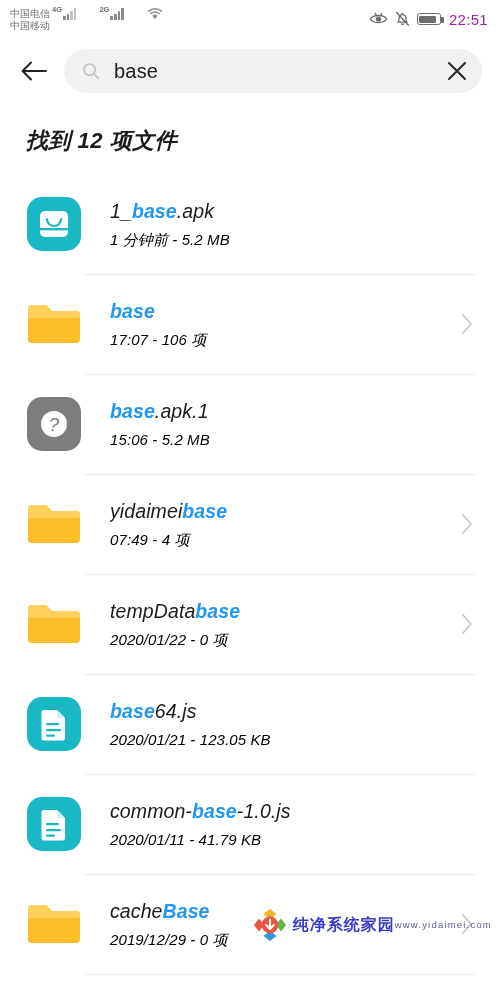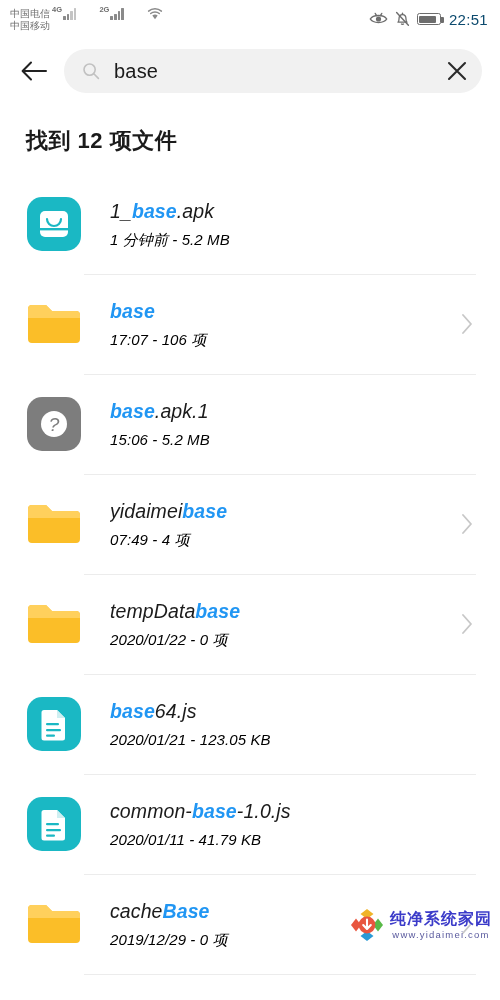--- a/index.html
+++ b/index.html
@@ -30,41 +30,41 @@
   .bars { display: flex; align-items: flex-end; gap: 1px; height: 13px; }
   .bars i { display:block; width: 2.6px; background:#8a8a8a; border-radius:.5px; }
   .bars i.b1{height:4px;} .bars i.b2{height:6.5px;} .bars i.b3{height:9px;} .bars i.b4{height:12px;}
   .bars.dim i { background:#c4c4c4; }
   .bars.dim i.lit { background:#8a8a8a; }
   .wifi { margin-left:5px; position:relative; width:16px; height:13px; }
   .wifi svg { display:block; }
 
   .sb-right { display:flex; align-items:center; gap:7px; }
   .sb-right svg { display:block; }
-  .clock { font-size:15px; color:#0c4a6e; letter-spacing:.3px; margin-left:1px; }
+  .clock { font-size:15px; color:#a21caf; letter-spacing:.3px; margin-left:1px; }
   .battery { position:relative; width:24px; height:12px; border:1.5px solid #6d6d6d; border-radius:2.5px; display:flex; align-items:center; }
   .battery::after{ content:""; position:absolute; right:-4px; top:3px; width:2.5px; height:6px; background:#6d6d6d; border-radius:0 1px 1px 0;}
   .battery .lvl { height:7px; margin-left:1.5px; background:#6d6d6d; border-radius:1px; }
 
   
   .searchbar { height: 66px; display:flex; align-items:center; padding: 0 18px 0 14px; }
   .back-btn { width:40px; height:40px; display:flex; align-items:center; justify-content:center; cursor:pointer; flex:0 0 auto; }
   .search-field {
     flex:1; height:44px; margin-left:10px;
     background:#f1f1f1; border-radius:22px;
     display:flex; align-items:center; padding:0 8px 0 18px; position:relative;
   }
   .search-icon { width:18px; height:18px; flex:0 0 auto; opacity:.55; }
   .search-text { margin-left:14px; font-size:20px; color:#1b1b1b; flex:1; letter-spacing:.2px; }
   .clear-btn { width:38px; height:38px; display:flex; align-items:center; justify-content:center; cursor:pointer; margin-right:-2px;}
 
   
   .result-heading {
     padding: 22px 0 18px 26px;
-    font-size: 22px; font-weight: 700; color:#1b1b1b; letter-spacing:.5px;
+    font-size: 22px; font-weight: 700; color:#1b1b1b; letter-spacing:.5px;font-style:italic;
   }
 
   
   .file-list { padding-left:0; }
   .file-row { position:relative; display:flex; align-items:center; height:100px; padding-left:26px; padding-right:20px; cursor:pointer;font-style:italic; }
   .file-row + .file-row::before {
     content:""; position:absolute; left:84px; right:24px; top:0; height:1px; background:#ececec;
   }
   .icon-box { width:56px; height:56px; flex:0 0 auto; display:flex; align-items:center; justify-content:center; }
   .icon-box svg { display:block; }
@@ -73,21 +73,21 @@
   .file-name .hl { color:#2196f3; font-weight:700; }
   .file-sub { font-size:15px; color:#000000; margin-top:8px; line-height:1.2; letter-spacing:.1px; }
   .chev { width:26px; flex:0 0 auto; display:flex; align-items:center; justify-content:center; opacity:.55; }
 
   
   .watermark {
     position:absolute; right:8px; bottom:6px;
     display:flex; align-items:center; gap:6px; pointer-events:none;
   }
   .wm-logo { width:34px; height:34px; flex:0 0 auto; }
-  .wm-text { display:flex; flex-direction:column; line-height:1; }
+  .wm-text { display:flex; flex-direction:row; line-height:1; }
   .wm-title { font-size:16px; font-weight:700; color:#3b3bc9; letter-spacing:1px; }
   .wm-url { font-size:9.5px; color:#5a5a9e; letter-spacing:1.2px; margin-top:3px;text-align:center; }
 </style>
 </head>
 <body>
 
 <div id="screen">
 
   <div class="statusbar">
     <div class="sb-left">

